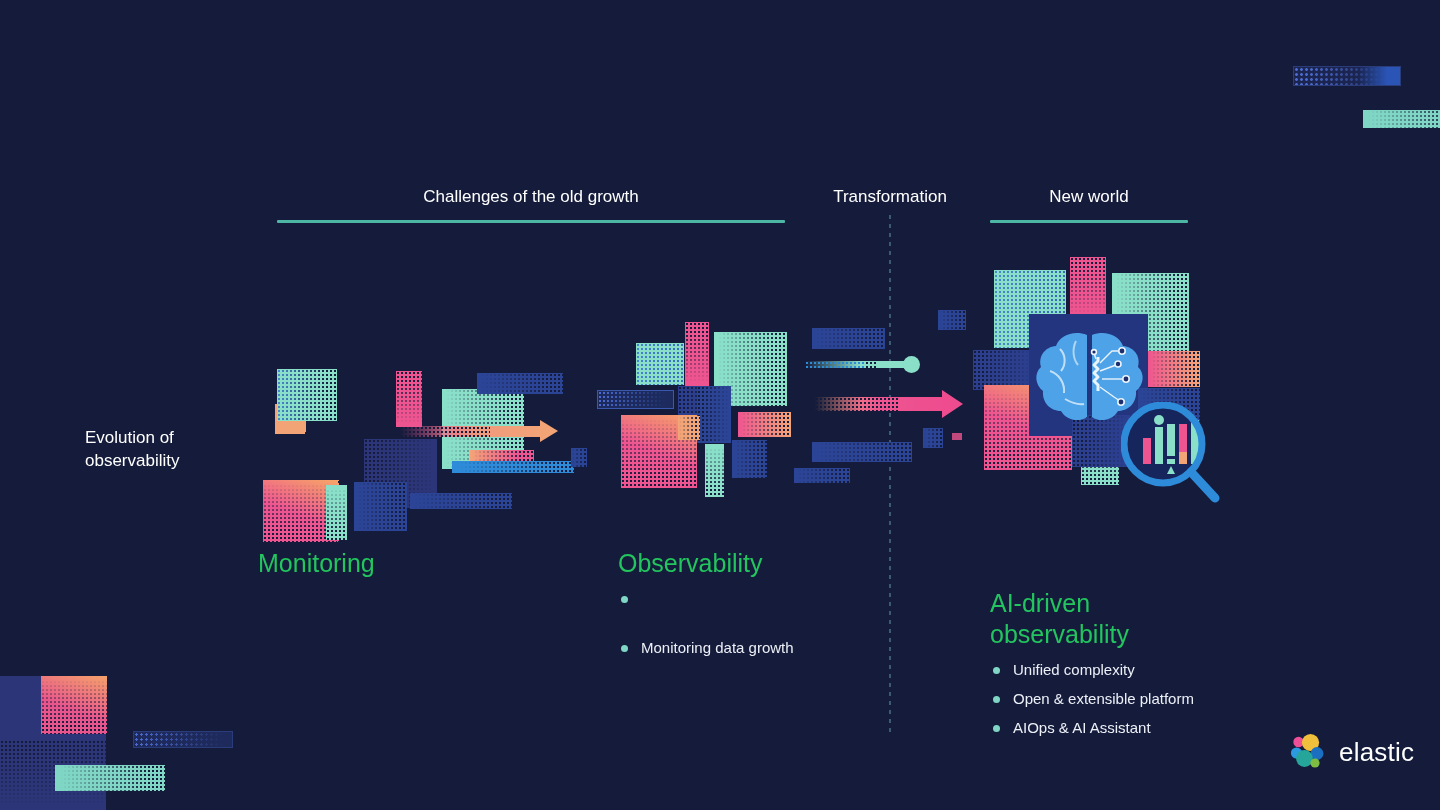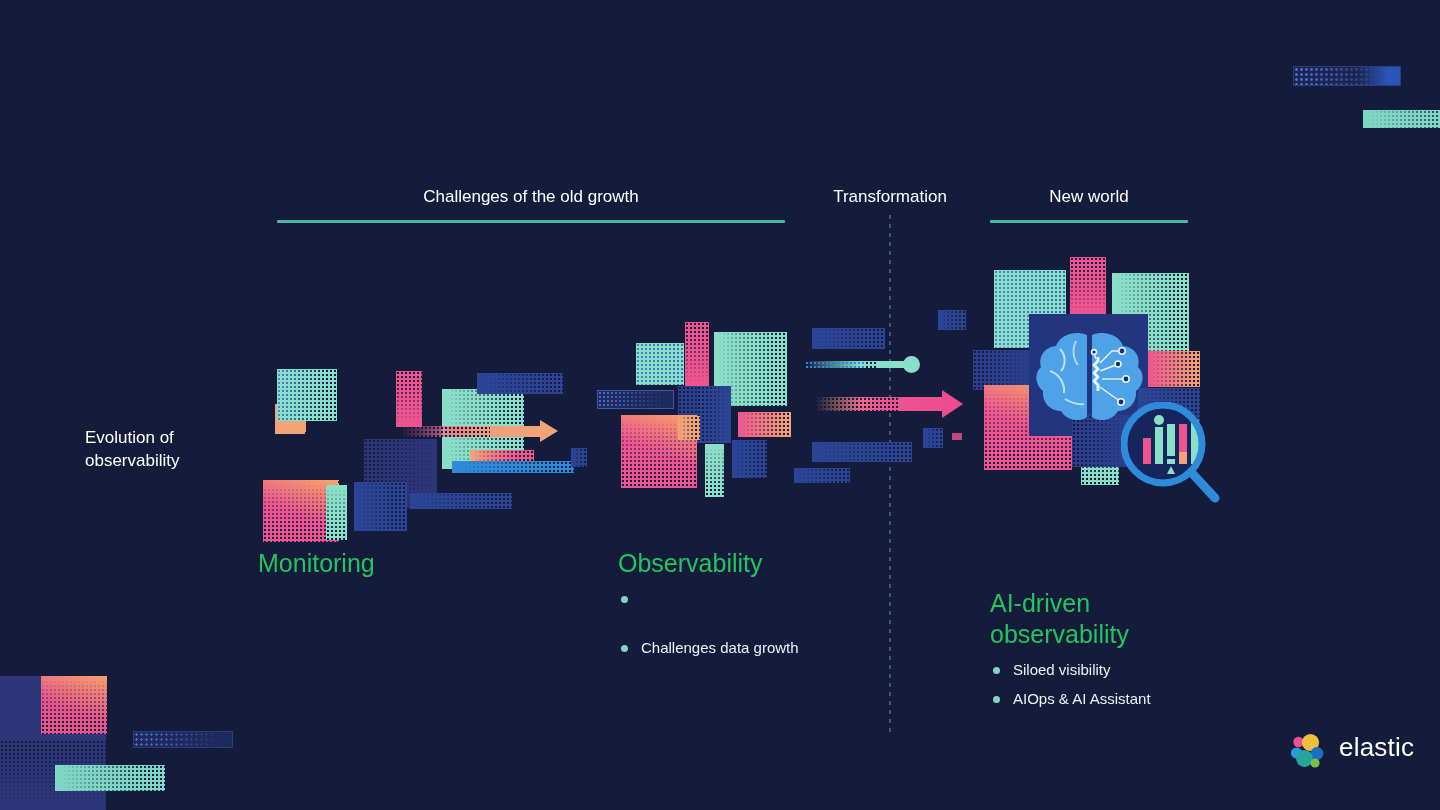--- a/index.html
+++ b/index.html
@@ -67,21 +67,21 @@
   }
   #deco-tr-teal { left:1363px; top:110px; width:112px; height:18px; background:#7FD6C4; }
   #deco-bl-navy { left:-40px; top:676px; width:146px; height:134px; background:#2B3577; }
   #deco-bl-pink { left:41px; top:676px; width:66px; height:58px;
     background:linear-gradient(200deg,#F5A26B 0%, #E8548C 58%); }
   #deco-bl-teal { left:55px; top:765px; width:110px; height:26px; background:#7FD6C4; }
   #deco-bl-outline { left:133px; top:731px; width:100px; height:17px;
     border:1px solid #2B3C7A; background:#1E2A5C; }
 
   
-  .logo { position:absolute; left:1288px; top:732px; display:flex; align-items:flex-start; gap:11px; }
+  .logo { position:absolute; left:1288px; top:732px; display:flex; align-items:center; gap:11px; }
   .logo .word { font-size:26px; color:#ffffff; letter-spacing:.2px; }
 
   
   .ill { position:absolute; }
   .sq { position:absolute; }
   .speckle::before {
     content:""; position:absolute; inset:0;
     background-image:radial-gradient(circle at 50% 50%, #151C3B 1.25px, transparent 1.45px);
     background-size:4px 4px;
   }
@@ -363,34 +363,38 @@
   </div>
 
   <div class="sect" id="sect-observability">
     <h2>Observability</h2>
     <ul>
       <li style="white-space:pre-line;">
         <span class="bullet"></span>
       </li>
       <li>
         <span class="bullet"></span>
-        <span>Challenges data growth</span>
+        <span>Monitoring data growth</span>
       </li>
     </ul>
   </div>
 
   <div class="sect" id="sect-ai">
     <h2>
       <span style="display:block">AI-driven</span>
       <span style="display:block">observability</span>
     </h2>
     <ul>
       <li>
         <span class="bullet"></span>
-        <span>Siloed visibility</span>
+        <span>Unified complexity</span>
+      </li>
+      <li>
+        <span class="bullet"></span>
+        <span>Open &amp; extensible platform</span>
       </li>
       <li>
         <span class="bullet"></span>
         <span>AIOps &amp; AI Assistant</span>
       </li>
     </ul>
   </div>
 
   <div class="logo">
     <svg width="40" height="40" viewBox="0 0 40 40">

